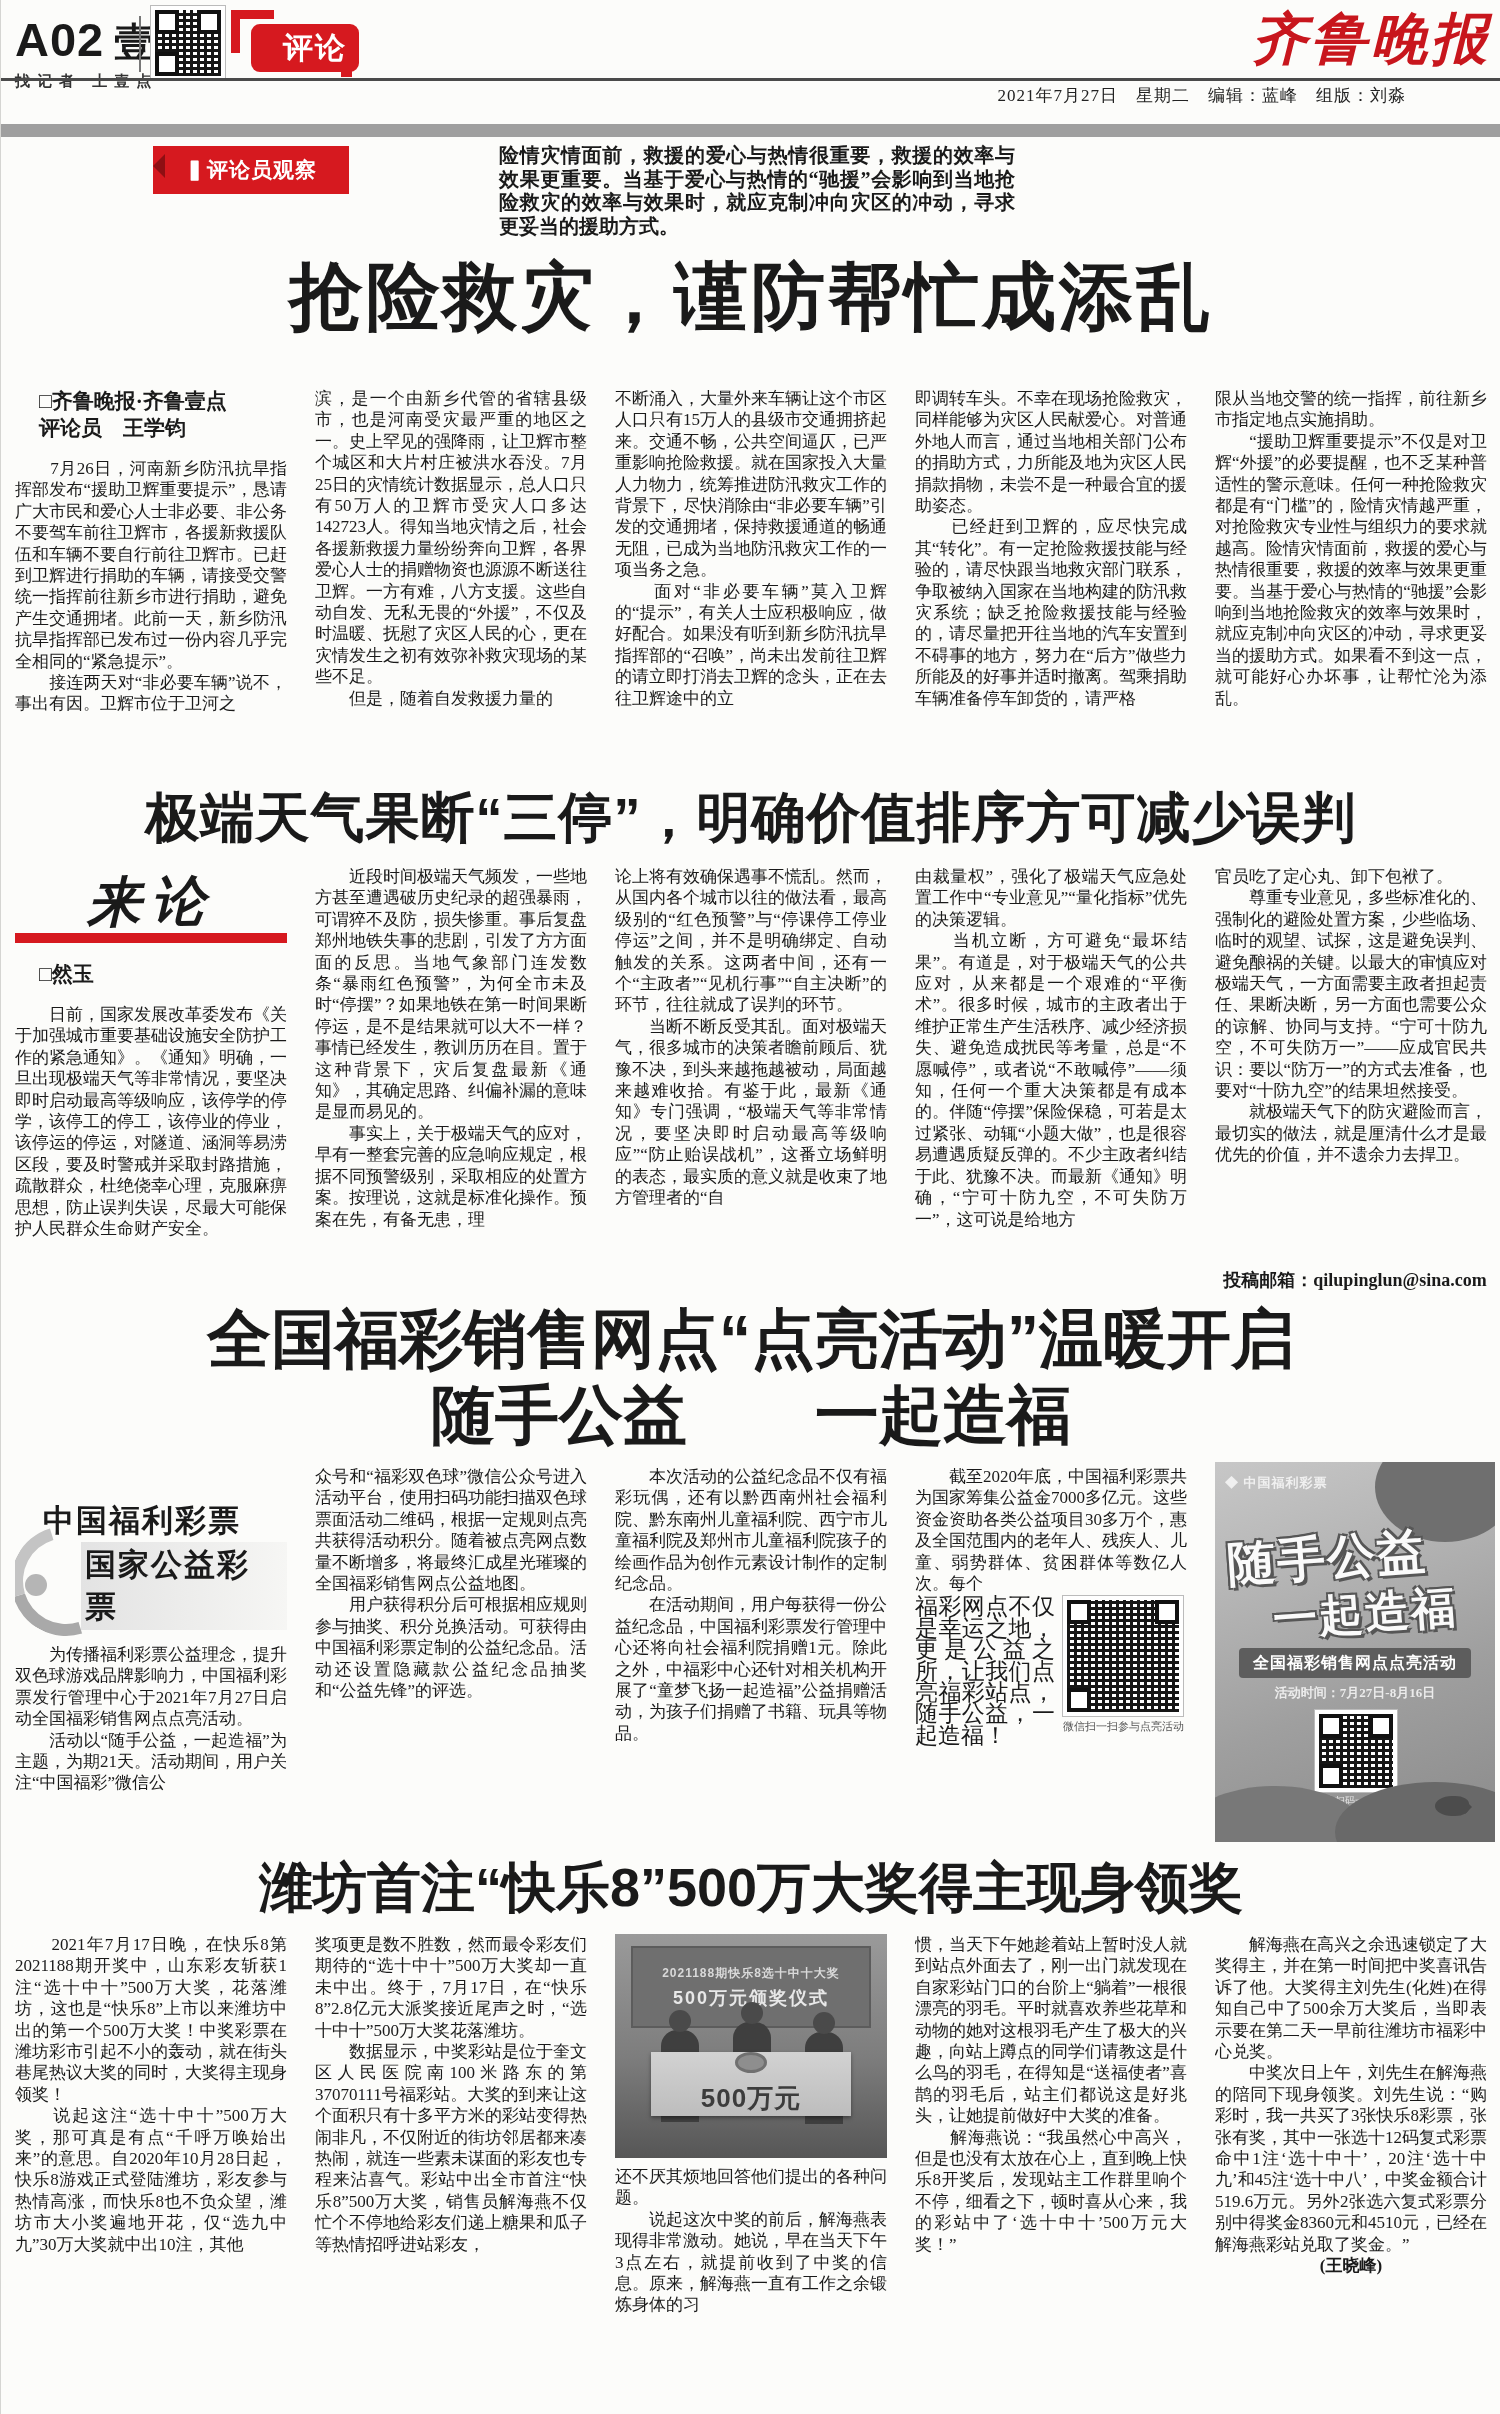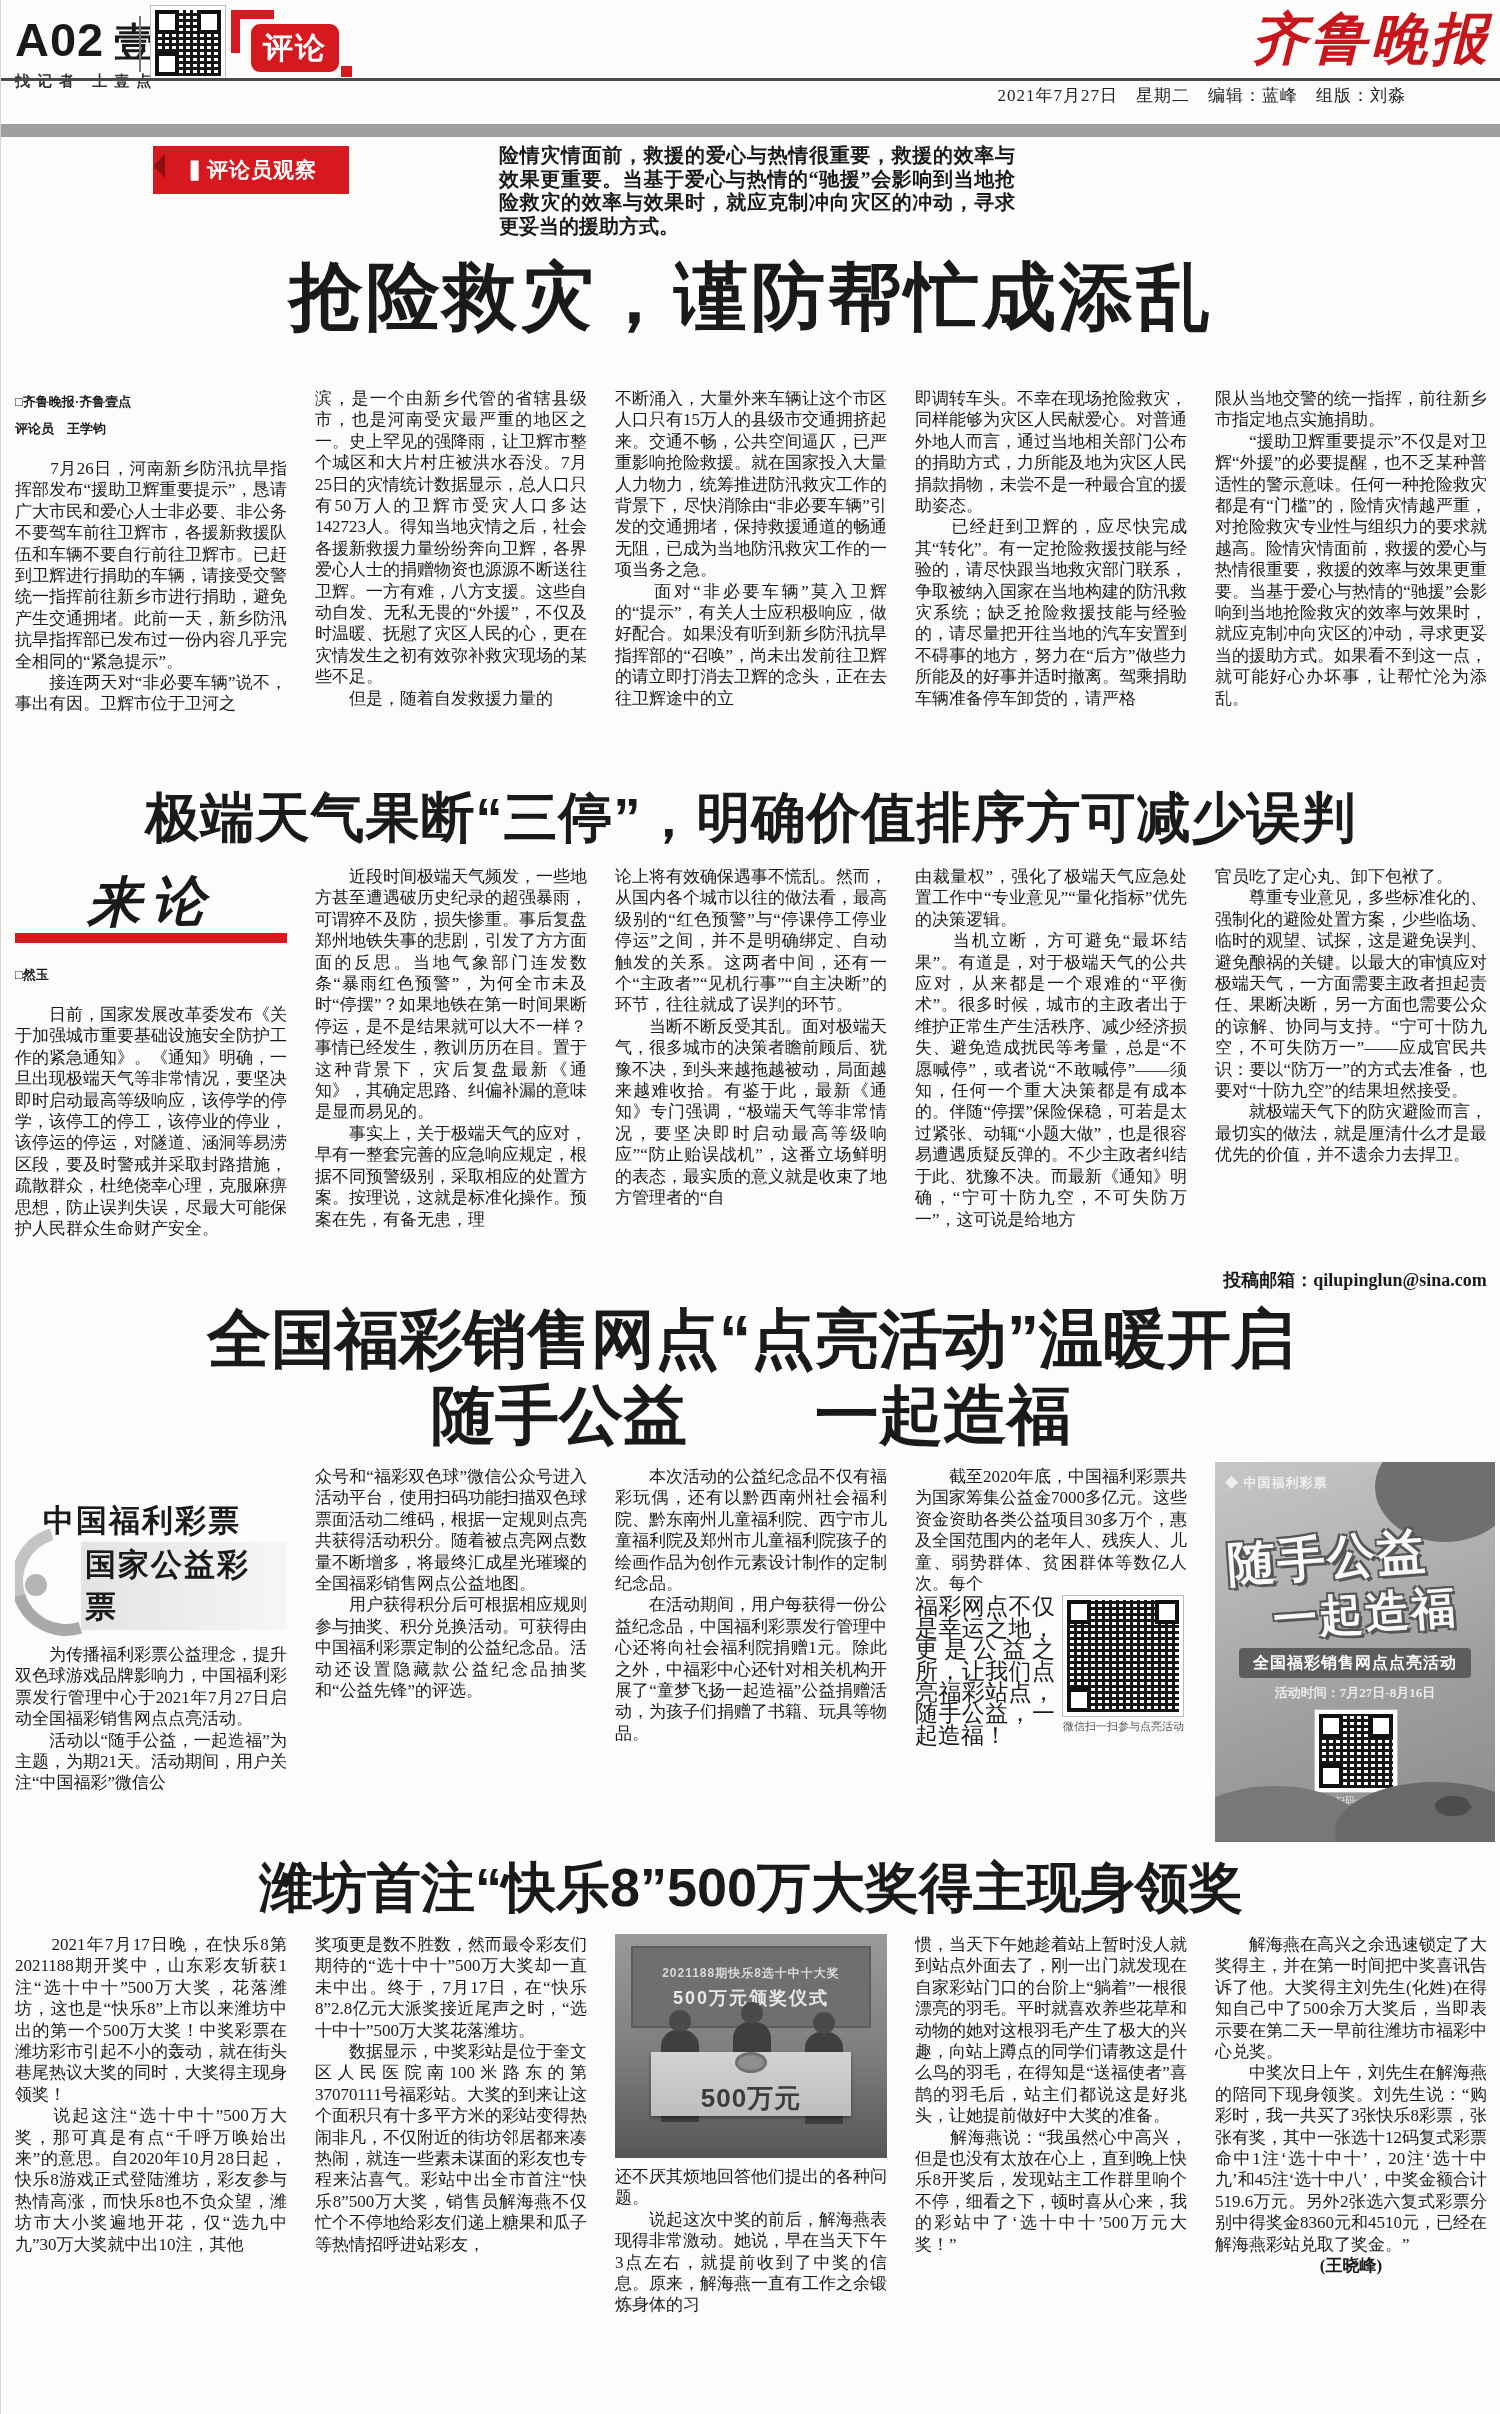--- a/index.html
+++ b/index.html
@@ -8,21 +8,21 @@
         font-family:"Liberation Serif",serif;color:#1a1a1a;}
   .abs{position:absolute;}
   
   .pageno{left:14px;top:12px;font-family:"Liberation Sans",sans-serif;font-weight:900;font-size:47px;letter-spacing:1px;}
   .secname{font-weight:700;font-size:40px;margin-left:10px;}
   .vline{left:138px;top:16px;width:2px;height:56px;background:#777;}
   .slogan{left:14px;top:72px;font-family:"Liberation Sans",sans-serif;font-size:15px;font-weight:700;letter-spacing:7px;color:#333;}
   .hqr{left:150px;top:6px;}
   .bracket{left:230px;top:10px;width:34px;height:34px;border-left:9px solid #d6191f;border-top:9px solid #d6191f;}
   .badge{left:250px;top:24px;width:88px;height:48px;background:#d6191f;border-radius:9px;color:#fff;
-         font-family:"Liberation Sans",sans-serif;font-weight:900;font-size:30px;display:flex;align-items:center;justify-content:center;letter-spacing:2px;}
+         font-family:"Liberation Sans",sans-serif;font-weight:900;font-size:30px;display:flex;align-items:center;justify-content:center;letter-spacing:2px;padding-left:20px;}
   .badge-dot{left:340px;top:66px;width:11px;height:11px;background:#d6191f;}
   .masthead{right:10px;top:2px;width:300px;text-align:right;color:#c8161d;
             font-family:"DejaVu Serif",serif;font-style:italic;font-weight:900;font-size:56px;letter-spacing:4px;}
   .rule1{left:0;top:78px;width:1500px;height:3px;background:#4a4a4a;}
   .dateline{right:95px;top:84px;font-size:17px;color:#222;letter-spacing:1px;}
   .graybar{left:0;top:124px;width:1500px;height:13px;background:#9f9f9f;}
   
   .flag{left:152px;top:146px;width:196px;height:48px;background:#d6191f;color:#fff;
         font-family:"Liberation Sans",sans-serif;font-weight:700;font-size:21px;
         display:flex;align-items:center;justify-content:center;letter-spacing:1px;}
@@ -34,21 +34,21 @@
   .h2{left:0;top:782px;width:1500px;text-align:center;font-family:"Liberation Sans",sans-serif;
       font-weight:900;font-size:54px;letter-spacing:1px;}
   .h3a{left:0;top:1296px;width:1500px;text-align:center;font-family:"Liberation Sans",sans-serif;font-weight:900;font-size:64px;}
   .h3b{left:0;top:1372px;width:1500px;text-align:center;font-family:"Liberation Sans",sans-serif;font-weight:900;font-size:64px;}
   .h4{left:0;top:1852px;width:1500px;text-align:center;font-family:"Liberation Sans",sans-serif;font-weight:900;font-size:54px;}
   
   .row{position:absolute;left:14px;display:flex;gap:28px;}
   .col{width:272px;overflow:hidden;}
   .coltext{font-size:17px;line-height:21.4px;text-align:justify;white-space:pre-line;
            font-family:"Liberation Serif",serif;}
-  .byline{font-weight:700;font-size:13px;line-height:27px;margin-bottom:16px;}
+  .byline{font-weight:700;font-size:21px;line-height:27px;margin-bottom:16px;margin-left:24px;}
   .lailun{font-family:"DejaVu Serif",serif;font-weight:900;font-style:italic;font-size:54px;
           text-align:center;letter-spacing:10px;transform:rotate(-1deg);}
   .redbar{width:272px;height:10px;background:#d6191f;margin-top:-6px;}
   .mailbox{left:1215px;top:1268px;width:278px;font-weight:700;font-size:18px;text-align:center;}
   
   .fclogo{position:relative;height:170px;margin-bottom:8px;}
   .fcl1{position:absolute;left:28px;top:34px;font-family:"Liberation Sans",sans-serif;font-weight:900;font-size:31px;letter-spacing:2px;}
   .fcl2{position:absolute;left:66px;top:76px;font-family:"Liberation Sans",sans-serif;font-weight:900;font-size:31px;letter-spacing:2px;
         background:linear-gradient(90deg,#e3e3e3,#f6f6f4);padding:2px 8px 2px 4px;}
   .swoosh{position:absolute;left:-4px;top:60px;width:86px;height:86px;border-radius:50%;

